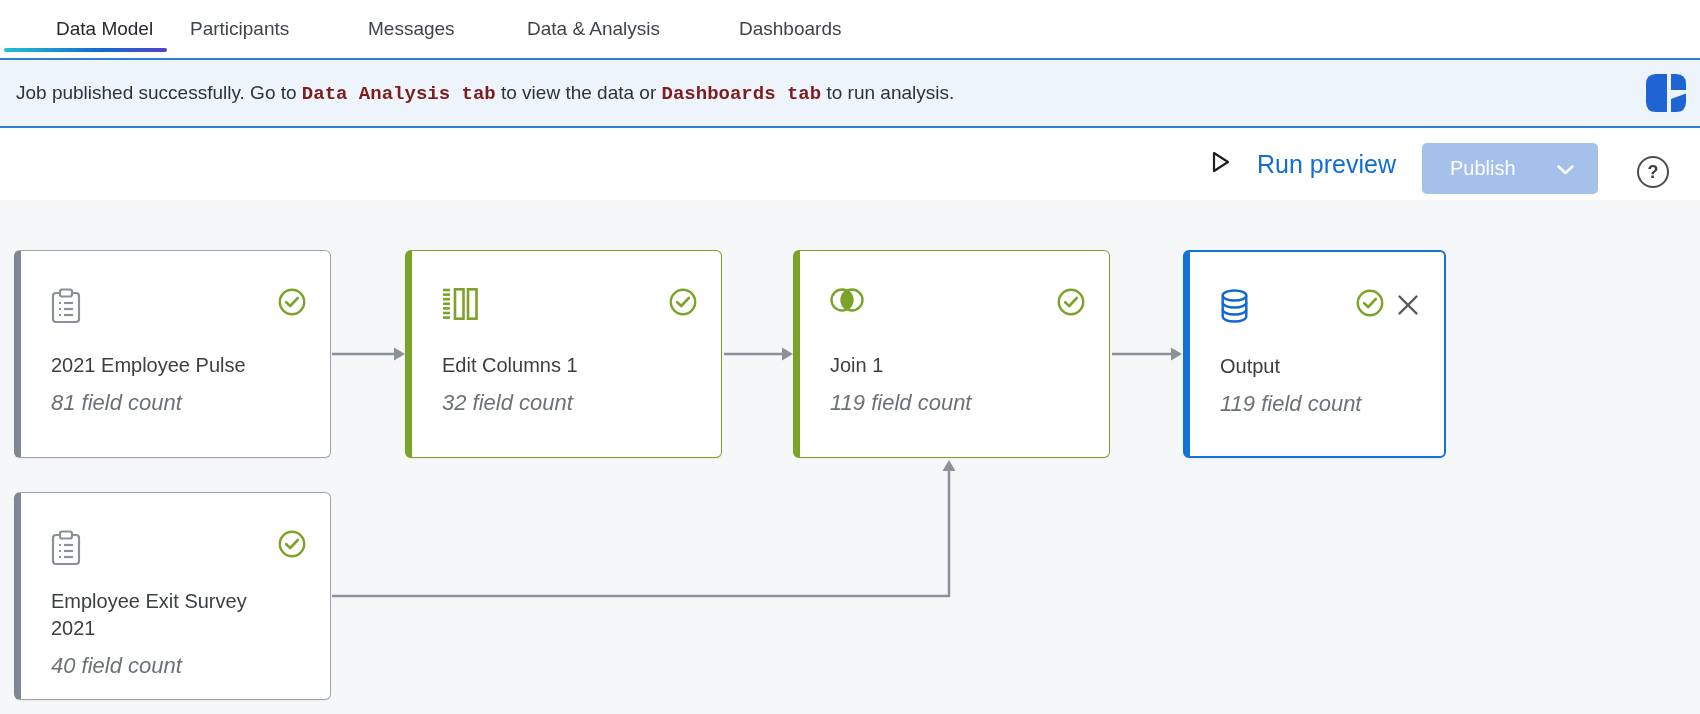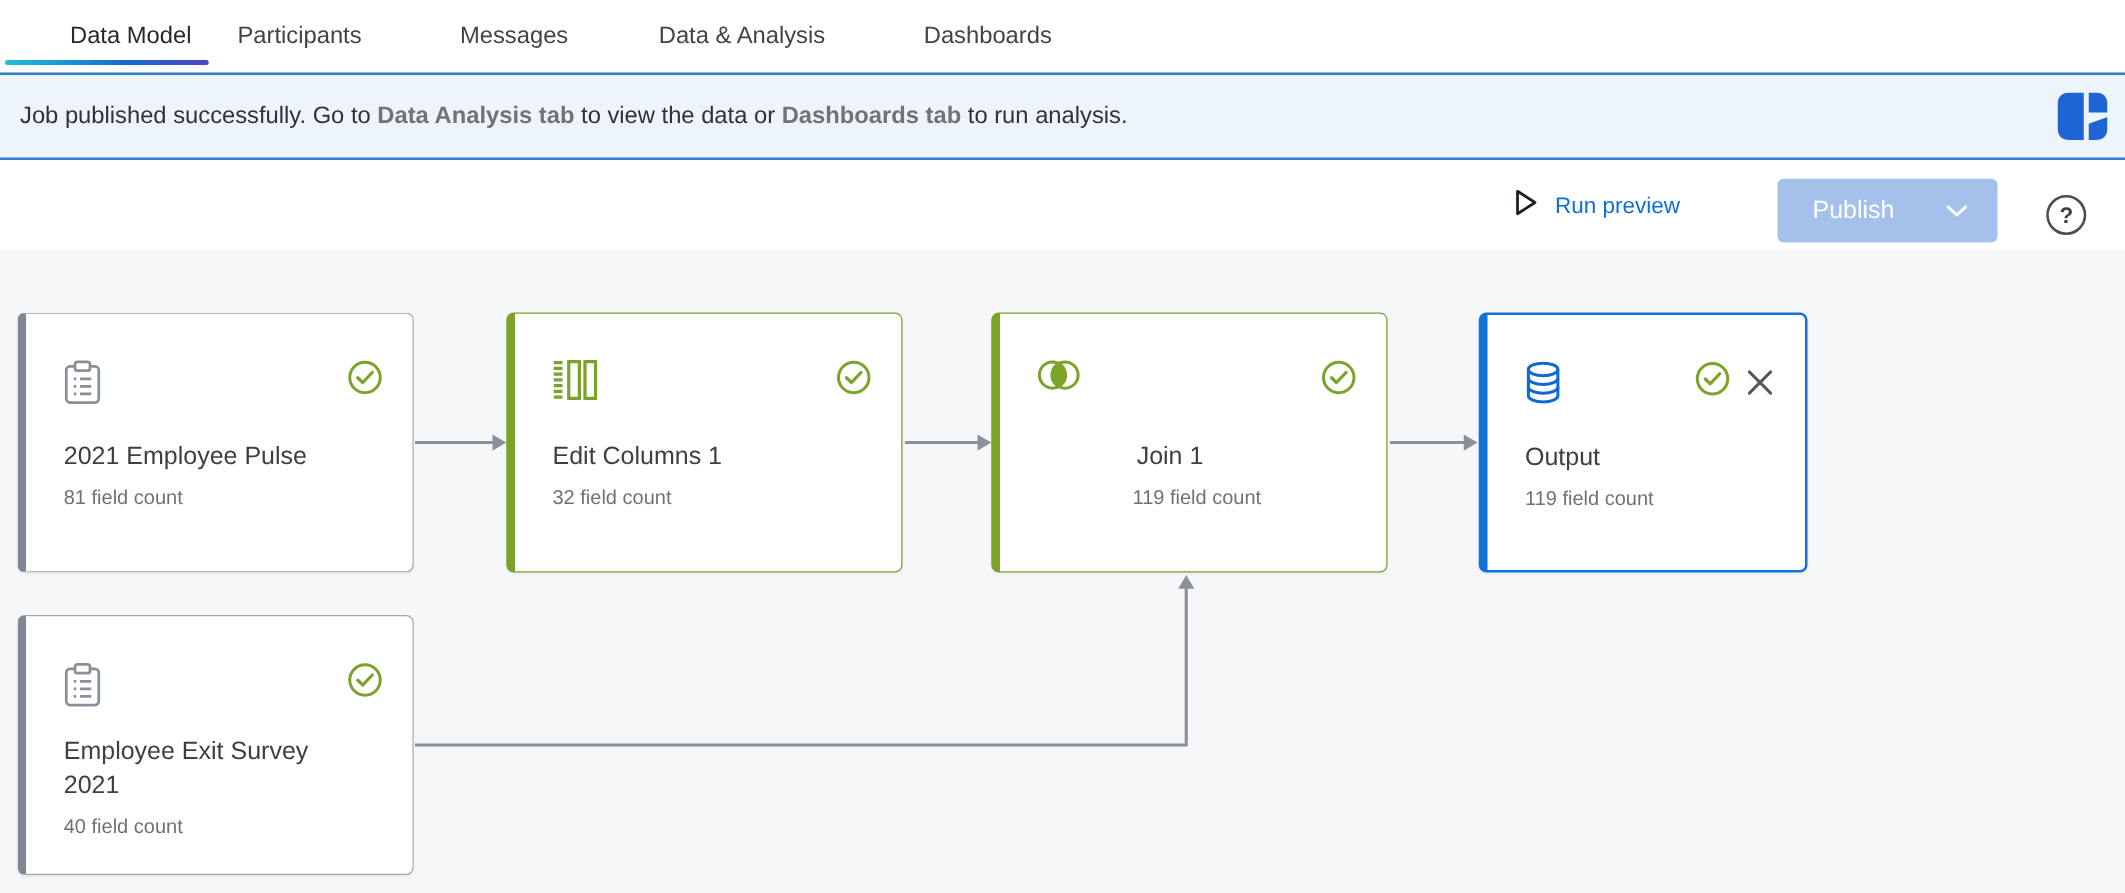--- a/index.html
+++ b/index.html
@@ -44,24 +44,25 @@
     height: 70px;
     background: #edf4fb;
     border-top: 2px solid #2f7cd0;
     border-bottom: 2px solid #2f7cd0;
     display: flex;
     align-items: center;
     padding-left: 16px;
   }
   .banner-text { font-size: 19px; color: #2e3338; }
   .banner-link {
-    color: #737373;
+    color: #7f1d1d;
     font-weight: bold;
     text-decoration: none;
     cursor: pointer;
+    font-family: Liberation Mono, monospace;
   }
   .banner-logo {
     position: absolute;
     right: 14px;
     top: 14px;
     width: 40px;
     height: 38px;
     display: inline-block;
   }
 
@@ -85,25 +86,25 @@
     color: #383c41;
     white-space: nowrap;
   }
   .run-preview {
     position: absolute;
     left: 1211px;
     top: 0;
     height: 72px;
     display: flex;
     align-items: center;
-    gap: 13px;
+    gap: 26px;
     background: none;
     border: none;
     font-family: "Liberation Sans", sans-serif;
-    font-size: 18px;
+    font-size: 25px;
     color: #0f6ddb;
     cursor: pointer;
     white-space: nowrap;
   }
   .publish-btn {
     position: absolute;
     left: 1422px;
     top: 15px;
     width: 176px;
     height: 51px;
@@ -171,22 +172,23 @@
   .node-status { display: flex; align-items: center; gap: 12px; }
   .node-title {
     margin-top: 24px;
     font-size: 20px;
     line-height: 27px;
     color: #3c4045;
     max-width: 212px;
   }
   .node-sub {
     margin-top: 11px;
-    font-size: 16px;
+    font-size: 22px;
     color: #6d7278;
+    font-style: italic;
   }
   .close-x { display: inline-flex; cursor: pointer; }
 </style>
 </head>
 <body>
 
 <div class="tabbar">
   <div class="tab active" style="left:16px">Data Model</div>
   <div class="tab" style="left:190px">Participants</div>
   <div class="tab" style="left:368px">Messages</div>
@@ -298,21 +300,21 @@
             <circle cx="14" cy="14" r="12.2" fill="none" stroke="#7ba32a" stroke-width="2.4"></circle>
             <path d="M8.2,14.2 L12.2,18 L19.8,10" fill="none" stroke="#7ba32a" stroke-width="2.6" stroke-linecap="round" stroke-linejoin="round"></path>
           </svg>
         </span>
       </span>
     </div>
     <div class="node-title">Edit Columns 1</div>
     <div class="node-sub">32 field count</div>
   </div>
 
-  <div class="node node--green" style="left:793px; top:50px;text-align:center;">
+  <div class="node node--green" style="left:793px; top:50px;">
     <div class="node-header">
       <span class="node-icon">
         <svg width="34" height="24" viewBox="0 0 34 24">
           <circle cx="12" cy="12" r="10.5" fill="none" stroke="#7ba32a" stroke-width="2.4"></circle>
           <circle cx="22" cy="12" r="10.5" fill="none" stroke="#7ba32a" stroke-width="2.4"></circle>
           <path d="M17,2.9 A10.5,10.5 0 0,1 17,21.1 A10.5,10.5 0 0,1 17,2.9 Z" fill="#7ba32a"></path>
         </svg>
       </span>
       <span class="node-status">
         <span>

